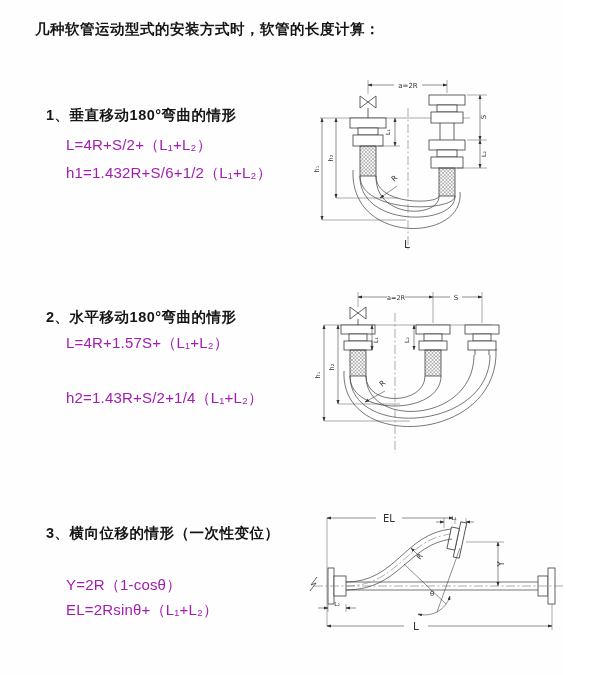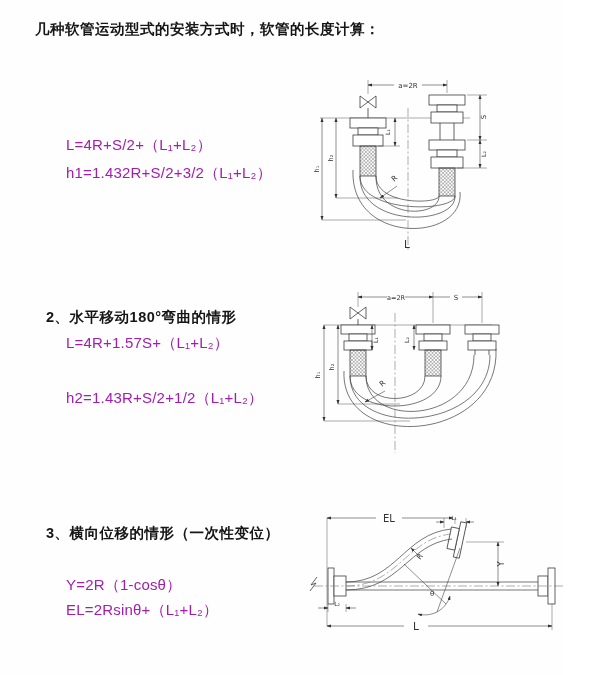--- a/index.html
+++ b/index.html
@@ -29,22 +29,23 @@
         <path d="M0,1.6 L10,5 L0,8.4 z" fill="#333"></path>
       </marker>
       <pattern id="ht" width="3.5" height="3.5" patternUnits="userSpaceOnUse">
         <path d="M0,3.5 L3.5,0 M0,0 L3.5,3.5" stroke="#666" stroke-width="0.45"></path>
       </pattern>
     </defs>
   </svg>
 
   <div class="title">几种软管运动型式的安装方式时，软管的长度计算：</div>
 
+  <div class="sec-head" style="left:46px;top:106px;">1、垂直移动180°弯曲的情形</div>
   <div class="formula" style="left:66px;top:136px;">L=4R+S/2+（L₁+L₂）</div>
-  <div class="formula" style="left:66px;top:164px;">h1=1.432R+S/2+3/2（L₁+L₂）</div>
+  <div class="formula" style="left:66px;top:164px;">h1=1.432R+S/6+1/2（L₁+L₂）</div>
 
   <svg class="diag" style="left:310px;top:68px;" width="200" height="192" viewBox="0 0 200 192">
 
     <path class="thin" d="M58,26 V12 M137,25 V12"></path>
     <path class="dim" d="M58,17 H84" marker-start="url(#ar)"></path>
     <path class="dim" d="M112,17 H137" marker-end="url(#ar)"></path>
     <text x="98" y="19.5" font-size="7" text-anchor="middle">a=2R</text>
 
     <path class="fl" d="M50,28 L58,34 L50,40 Z M66,28 L58,34 L66,40 Z"></path>
     <path class="ln" d="M58,40 V50"></path>
@@ -91,21 +92,21 @@
     <path class="cl" d="M98,40 V182"></path>
 
     <text x="84" y="114" font-size="7.5" transform="rotate(-40 84 114)">R</text>
     <path class="dim" d="M87,118 L70,130" marker-end="url(#ar)"></path>
 
     <text x="97" y="180" font-size="10.5" text-anchor="middle">L</text>
   </svg>
 
   <div class="sec-head" style="left:46px;top:308px;">2、水平移动180°弯曲的情形</div>
   <div class="formula" style="left:66px;top:334px;">L=4R+1.57S+（L₁+L₂）</div>
-  <div class="formula" style="left:66px;top:389px;">h2=1.43R+S/2+1/2（L₁+L₂）</div>
+  <div class="formula" style="left:66px;top:389px;">h2=1.43R+S/2+1/4（L₁+L₂）</div>
 
   <svg class="diag" style="left:310px;top:283px;" width="290" height="185" viewBox="0 0 290 185">
 
     <path class="thin" d="M48,24 V9 M123,40 V9 M172,40 V9"></path>
     <path class="dim" d="M48,14 H77" marker-start="url(#ar)"></path>
     <path class="dim" d="M95,14 H123" marker-end="url(#ar)"></path>
     <text x="86" y="16.5" font-size="6.5" text-anchor="middle">a=2R</text>
     <path class="dim" d="M123,14 H140"></path>
     <path class="dim" d="M152,14 H172" marker-end="url(#ar)"></path>
     <text x="146" y="16.5" font-size="7" text-anchor="middle">S</text>

